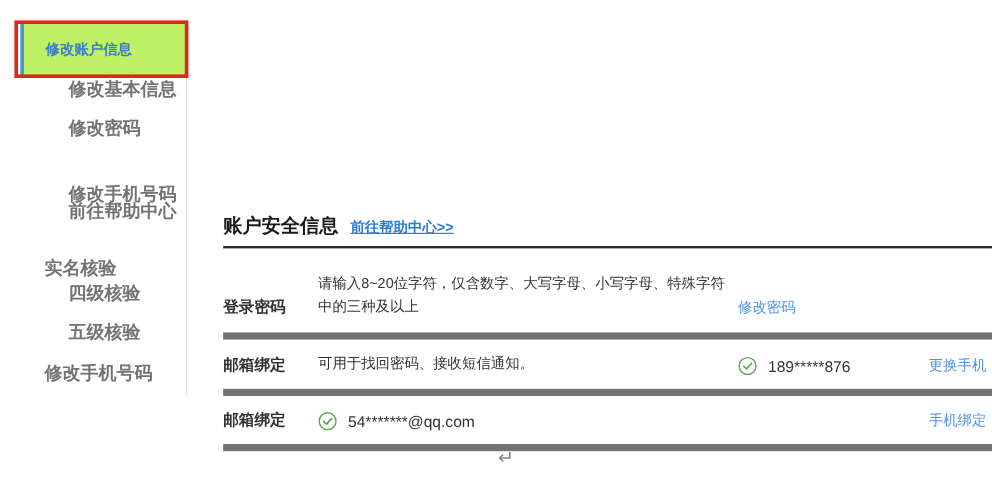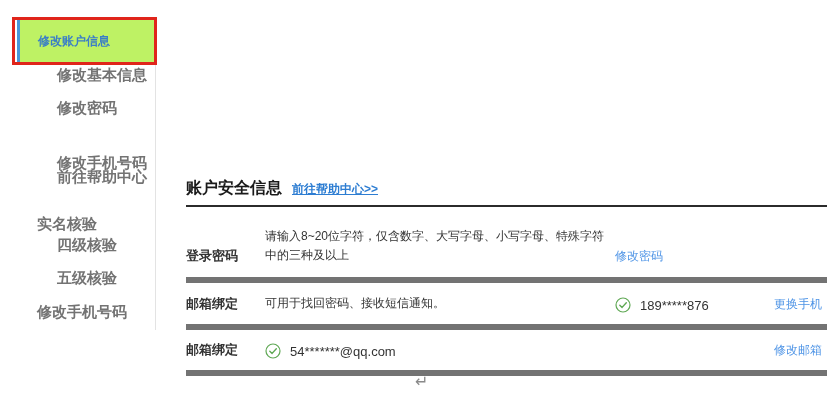--- a/index.html
+++ b/index.html
@@ -123,19 +123,19 @@
 
     <div class="sec-row">
       <div class="col-label">邮箱绑定</div>
       <div class="col-status">
         <svg class="check-icon" viewBox="0 0 16 16">
           <circle cx="8" cy="8" r="7" fill="none" stroke="#5fa854" stroke-width="1.2"></circle>
           <path d="M4.8 8.2 L7.1 10.4 L11.3 5.8" fill="none" stroke="#5fa854" stroke-width="1.4" stroke-linecap="round" stroke-linejoin="round"></path>
         </svg>
         <span>54*******@qq.com</span>
       </div>
-      <a class="col-action">修改邮箱</a>
+      <a class="col-action">手机绑定</a>
     </div>
 
   </div>
 </div>
 
 <div class="return-mark">↵</div>
 
 </body></html>

